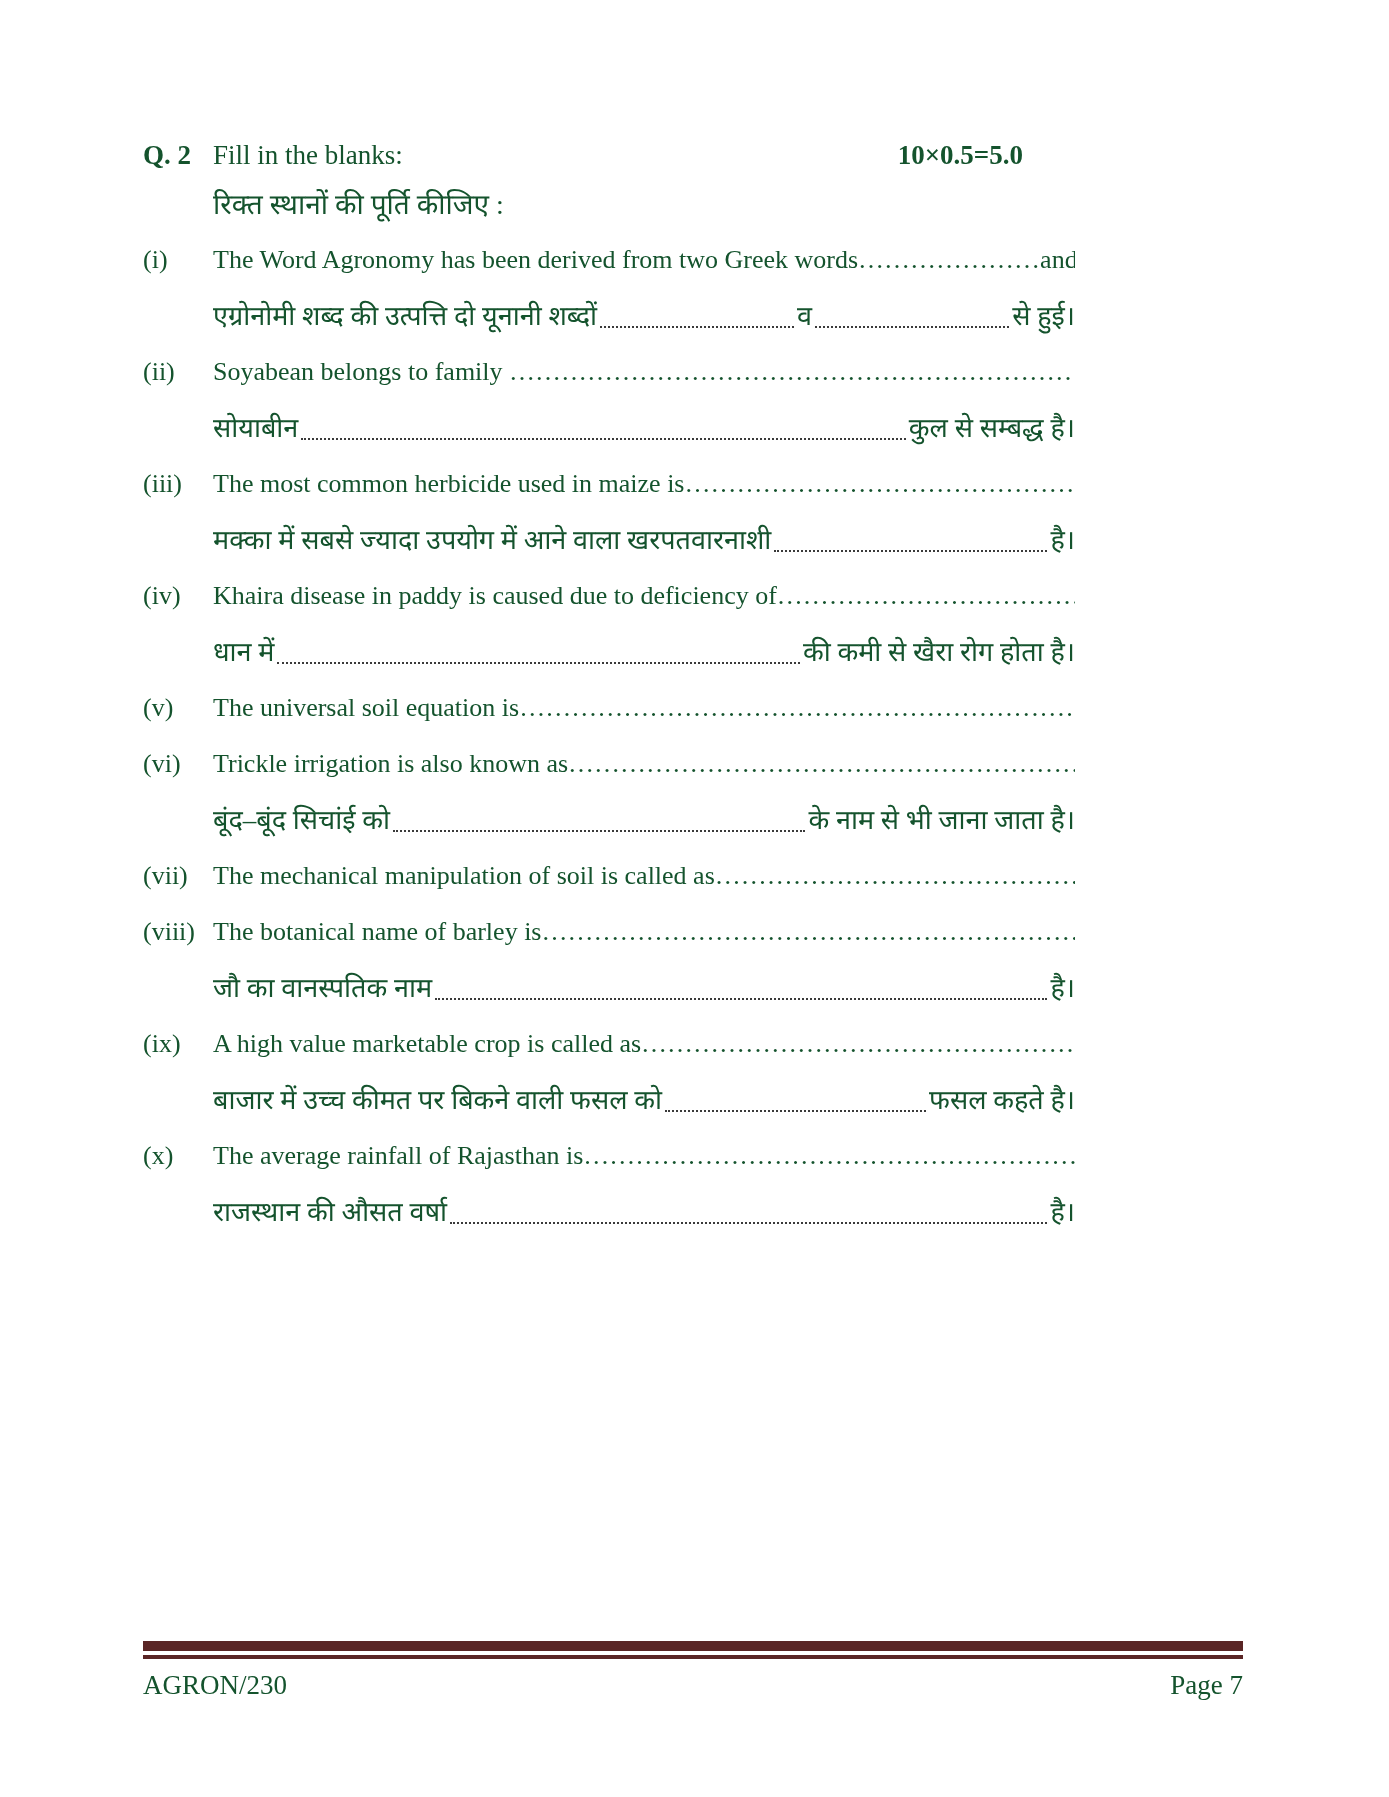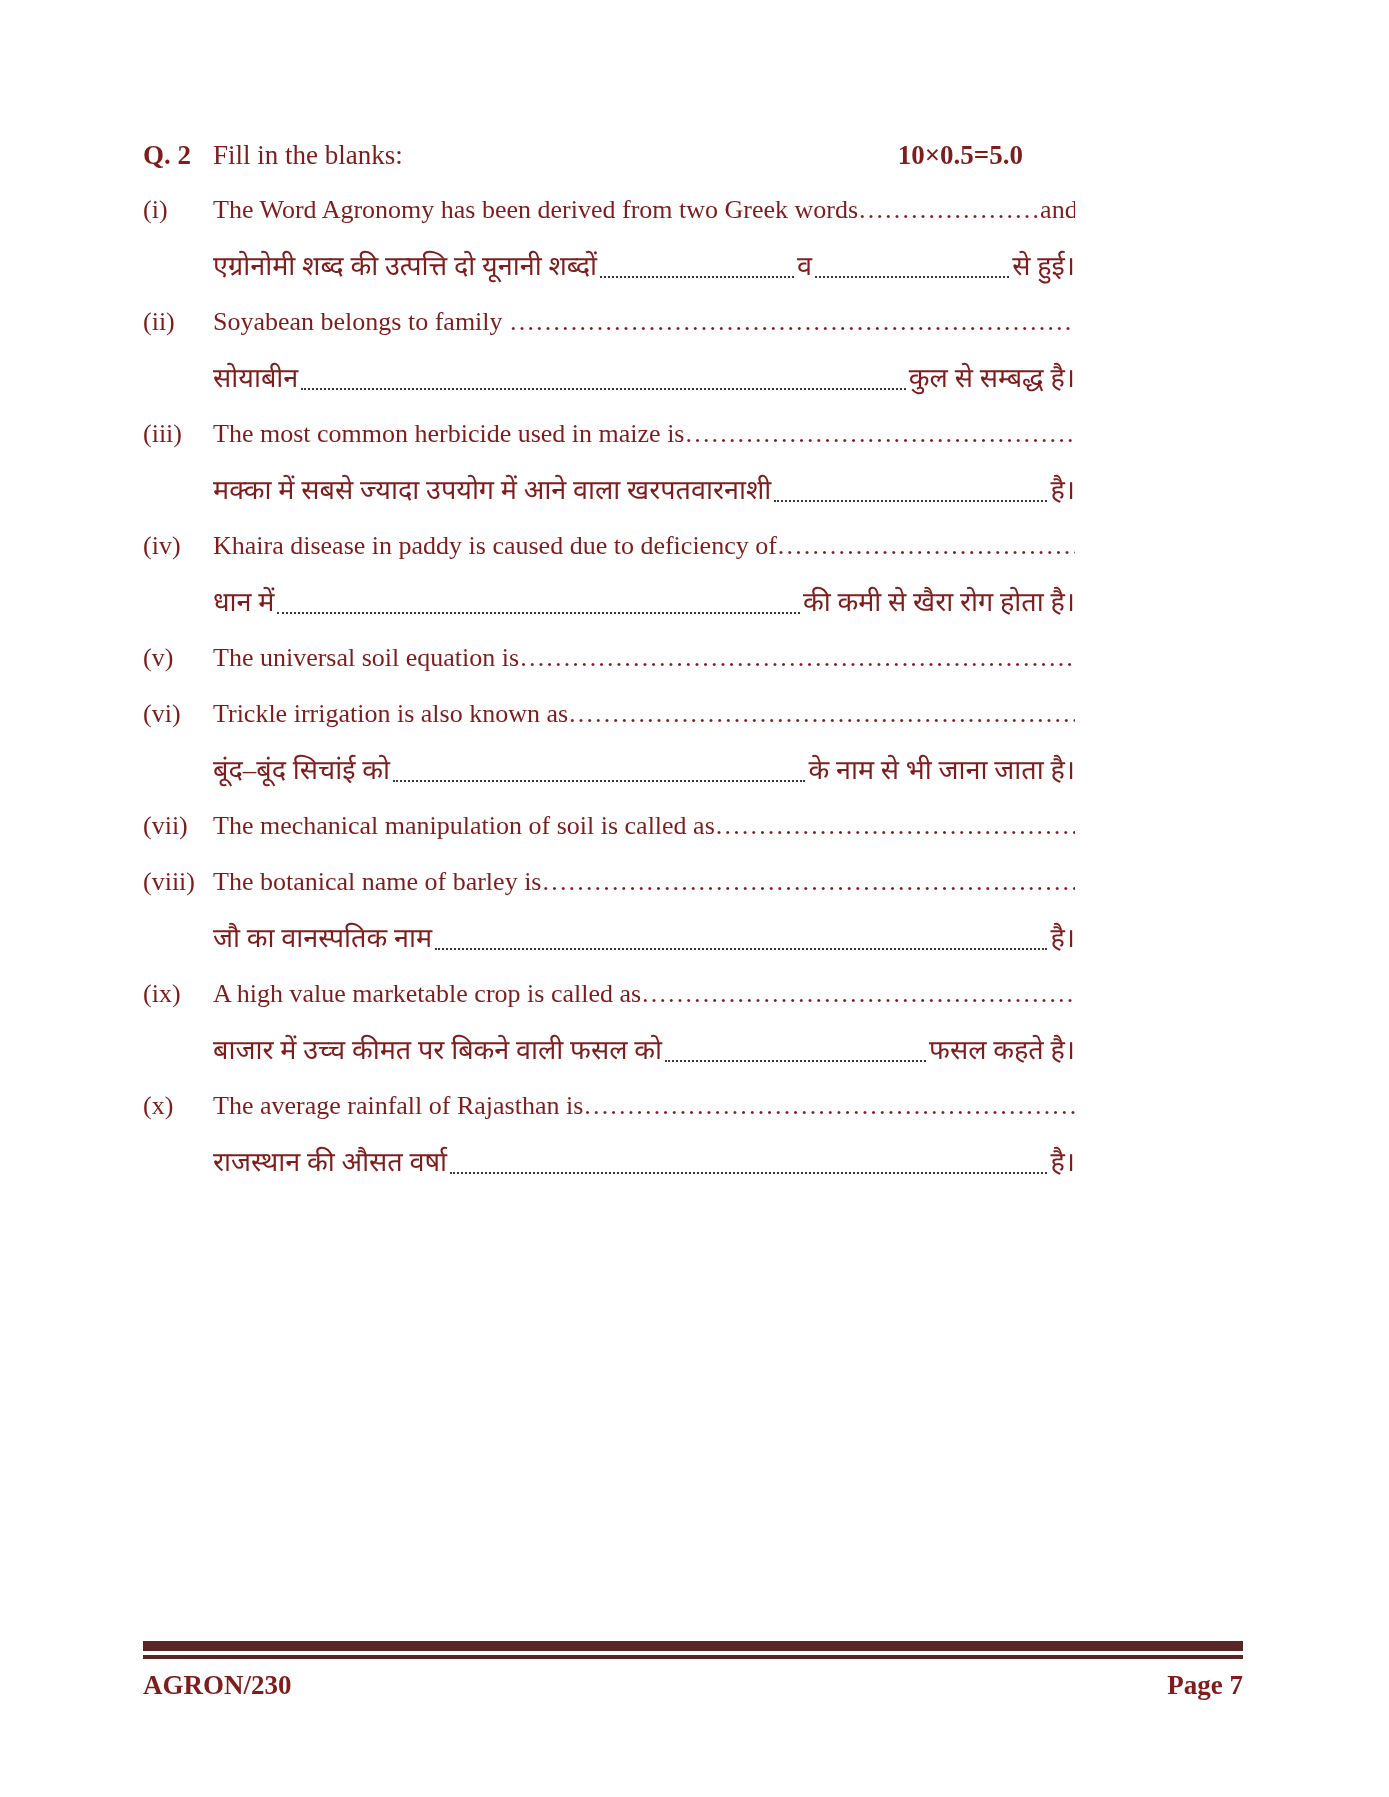--- a/index.html
+++ b/index.html
@@ -2,21 +2,21 @@
 <html><head>
 <meta charset="utf-8">
 <style>
   html,body{margin:0;padding:0;background:#e8e8e8;}
   .page{
     position:relative;
     width:1389px;height:1797px;
     margin:0 auto;
     background:#ffffff;
     font-family:"Liberation Serif", serif;
-    color:#7f1d1d;
+    color:#14532d;
     overflow:hidden;
   }
   .content{position:absolute;left:143px;top:138px;width:932px;}
   .q-header{display:flex;align-items:baseline;font-size:27px;line-height:34px;}
   .q-num{width:70px;font-weight:bold;flex:0 0 70px;}
   .q-title{flex:1 1 auto;}
   .q-marks{font-weight:bold;margin-right:52px;}
   .subtitle{margin-left:70px;font-size:28px;margin-top:16px;line-height:34px;}
   .items{margin-top:10px;}
   .item{display:flex;}
@@ -24,37 +24,38 @@
   .item-body{flex:1 1 auto;min-width:0;}
   .en-line{font-size:26px;line-height:56px;white-space:nowrap;overflow:hidden;}
   .hi-line{display:flex;align-items:center;font-size:27px;line-height:56px;}
   .hi-text{white-space:nowrap;}
   .dots{
     flex:1 1 40px;min-width:30px;height:0;
     border-bottom:2px dotted #3a3a3a;
     align-self:flex-end;
     margin:0 3px 16px 3px;
   }
-  .footer{position:absolute;left:143px;top:1641px;width:1100px;font-weight:bold;}
+  .footer{position:absolute;left:143px;top:1641px;width:1100px;}
   .rule-thick{height:10px;}
   .rule-thin{height:4px;margin-top:4px;}
   .footer-row{display:flex;justify-content:space-between;font-size:27px;margin-top:9px;line-height:34px;}
 </style>
 </head>
 <body>
 
 <div class="page">
   <div class="content">
 
     <div class="q-header">
       <span class="q-num">Q. 2</span>
       <span class="q-title">Fill in the blanks:</span>
       <span class="q-marks">10×0.5=5.0</span>
     </div>
 
+    <div class="subtitle">रिक्त स्थानों की पूर्ति कीजिए :</div>
 
     <div class="items">
   <div class="item">
     <span class="item-num">(i)</span>
     <div class="item-body">
       <div class="en-line">The Word Agronomy has been derived from two Greek words…………………and………</div>
       <div class="hi-line">
               <span class="hi-text">एग्रोनोमी शब्द की उत्पत्ति दो यूनानी शब्दों</span>
               <span class="dots"></span>
               <span class="hi-text">व</span>

